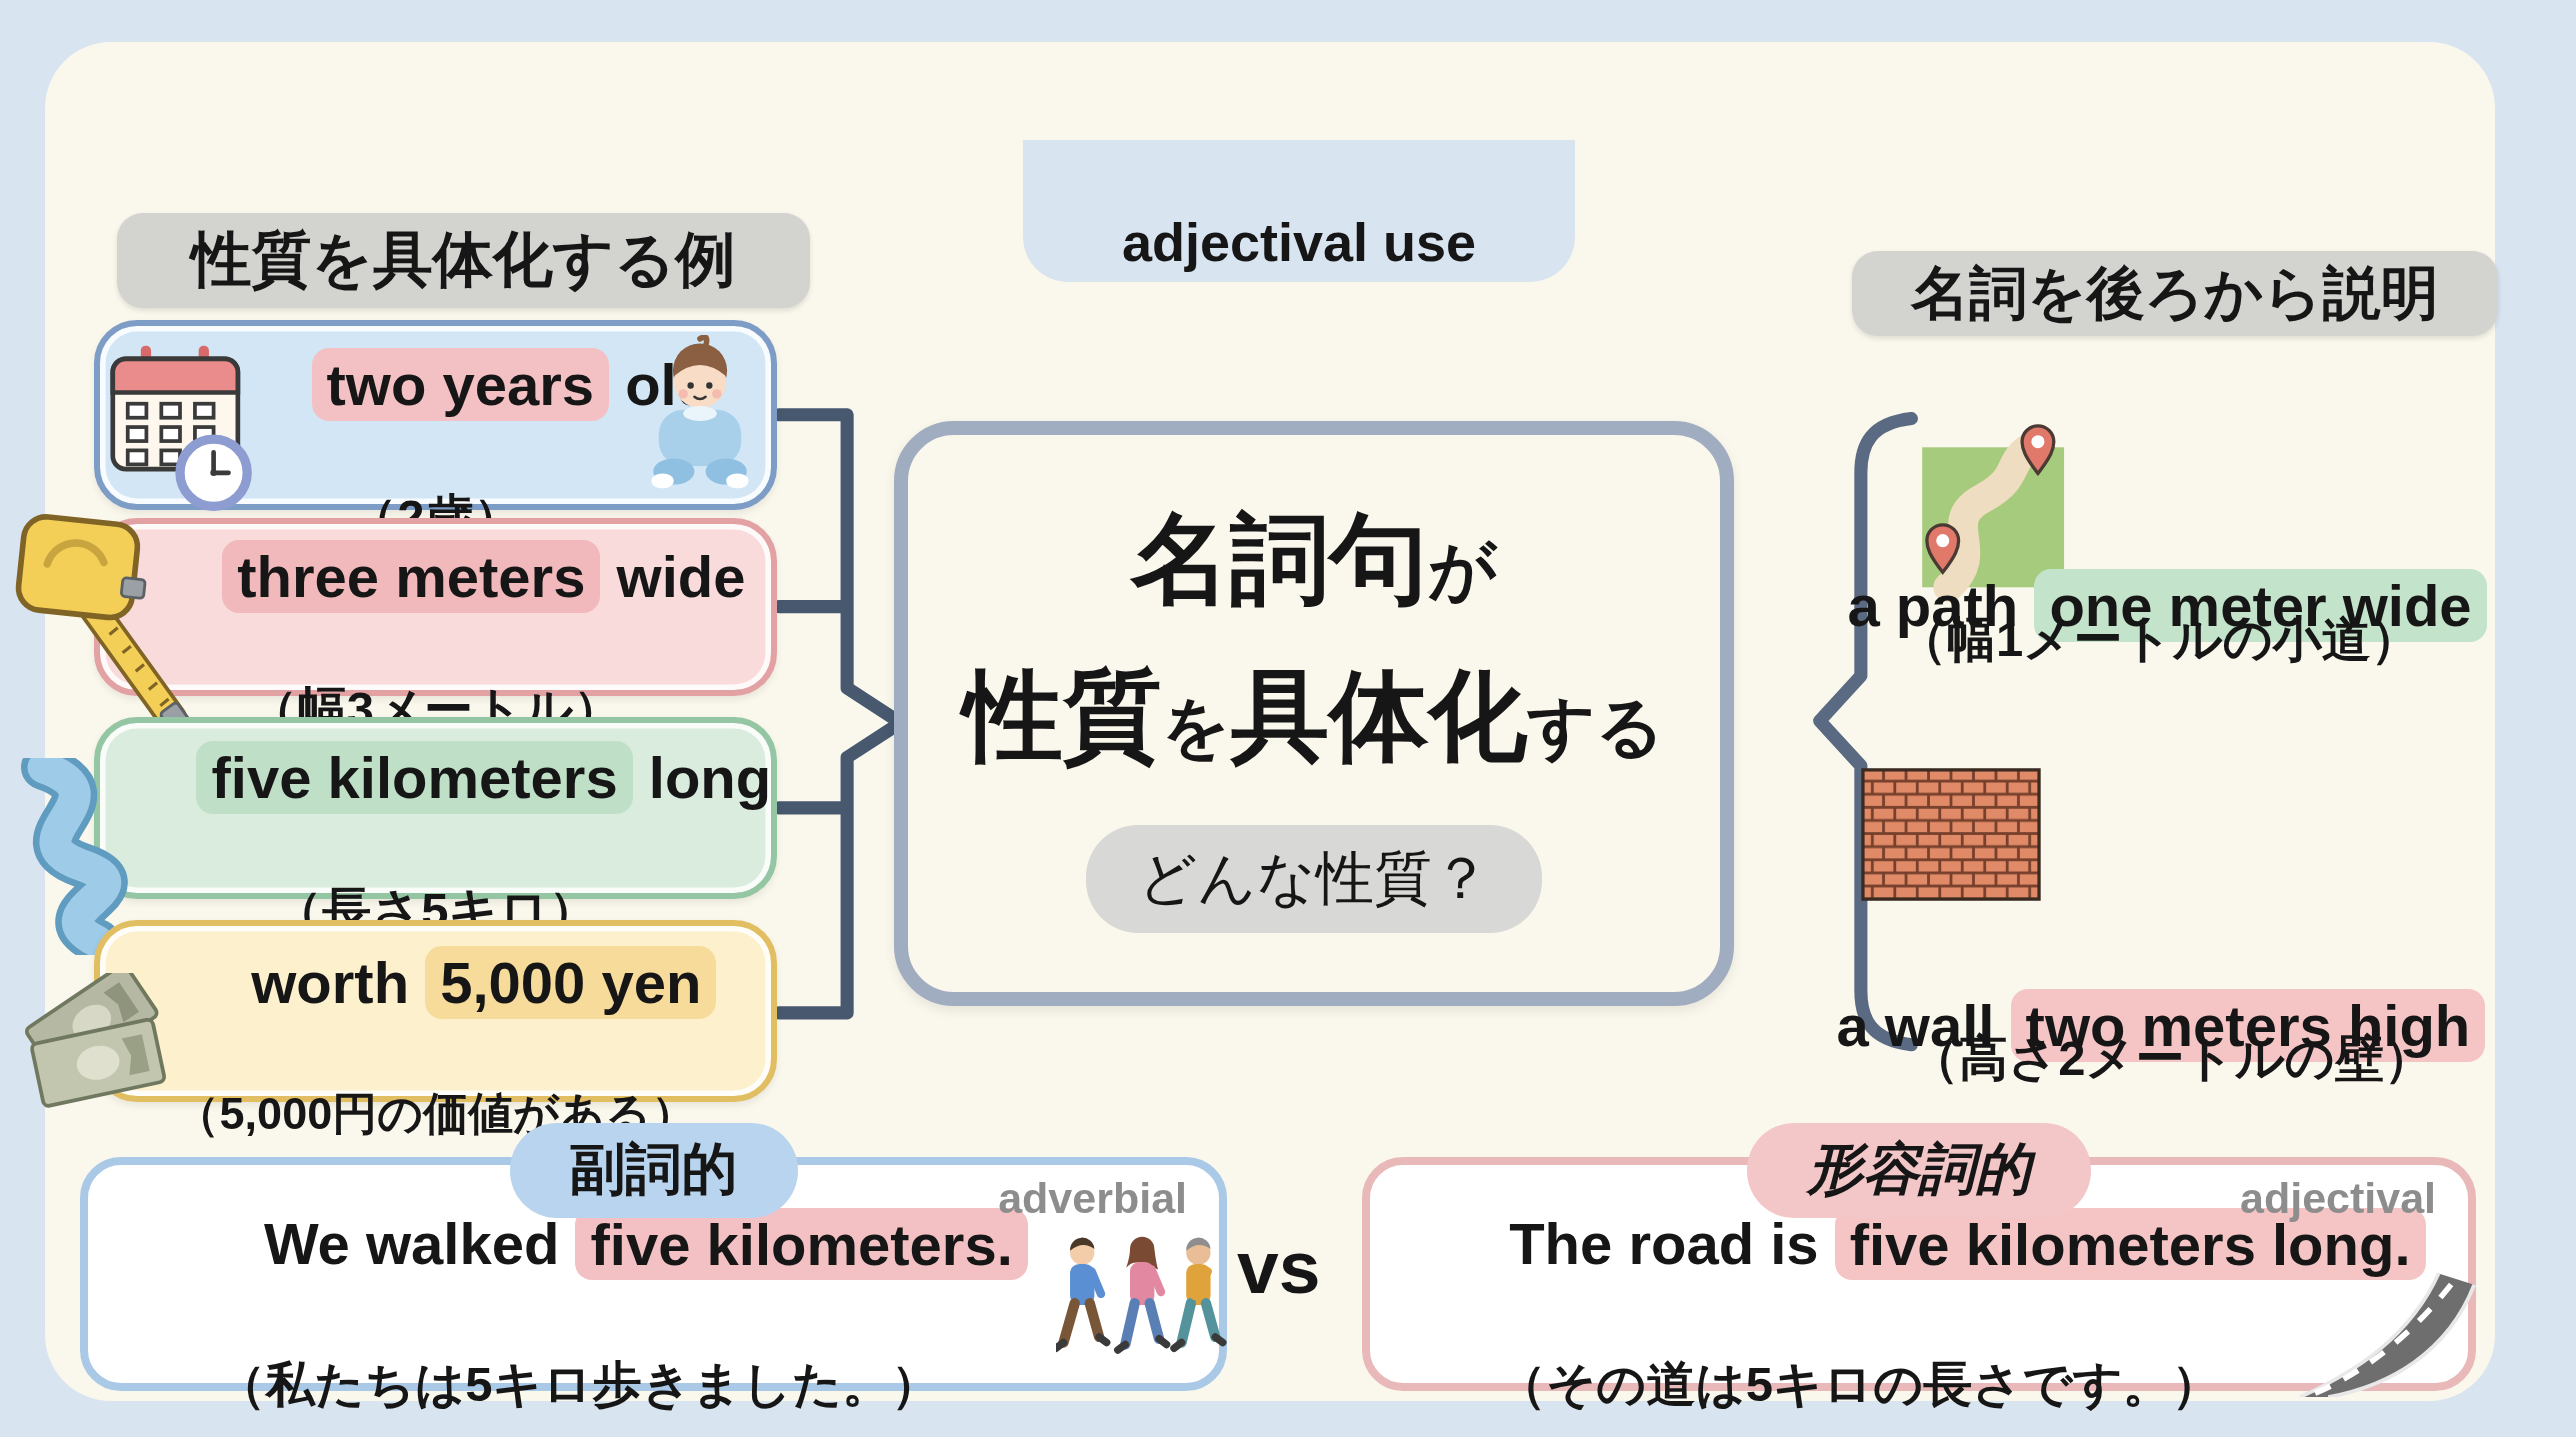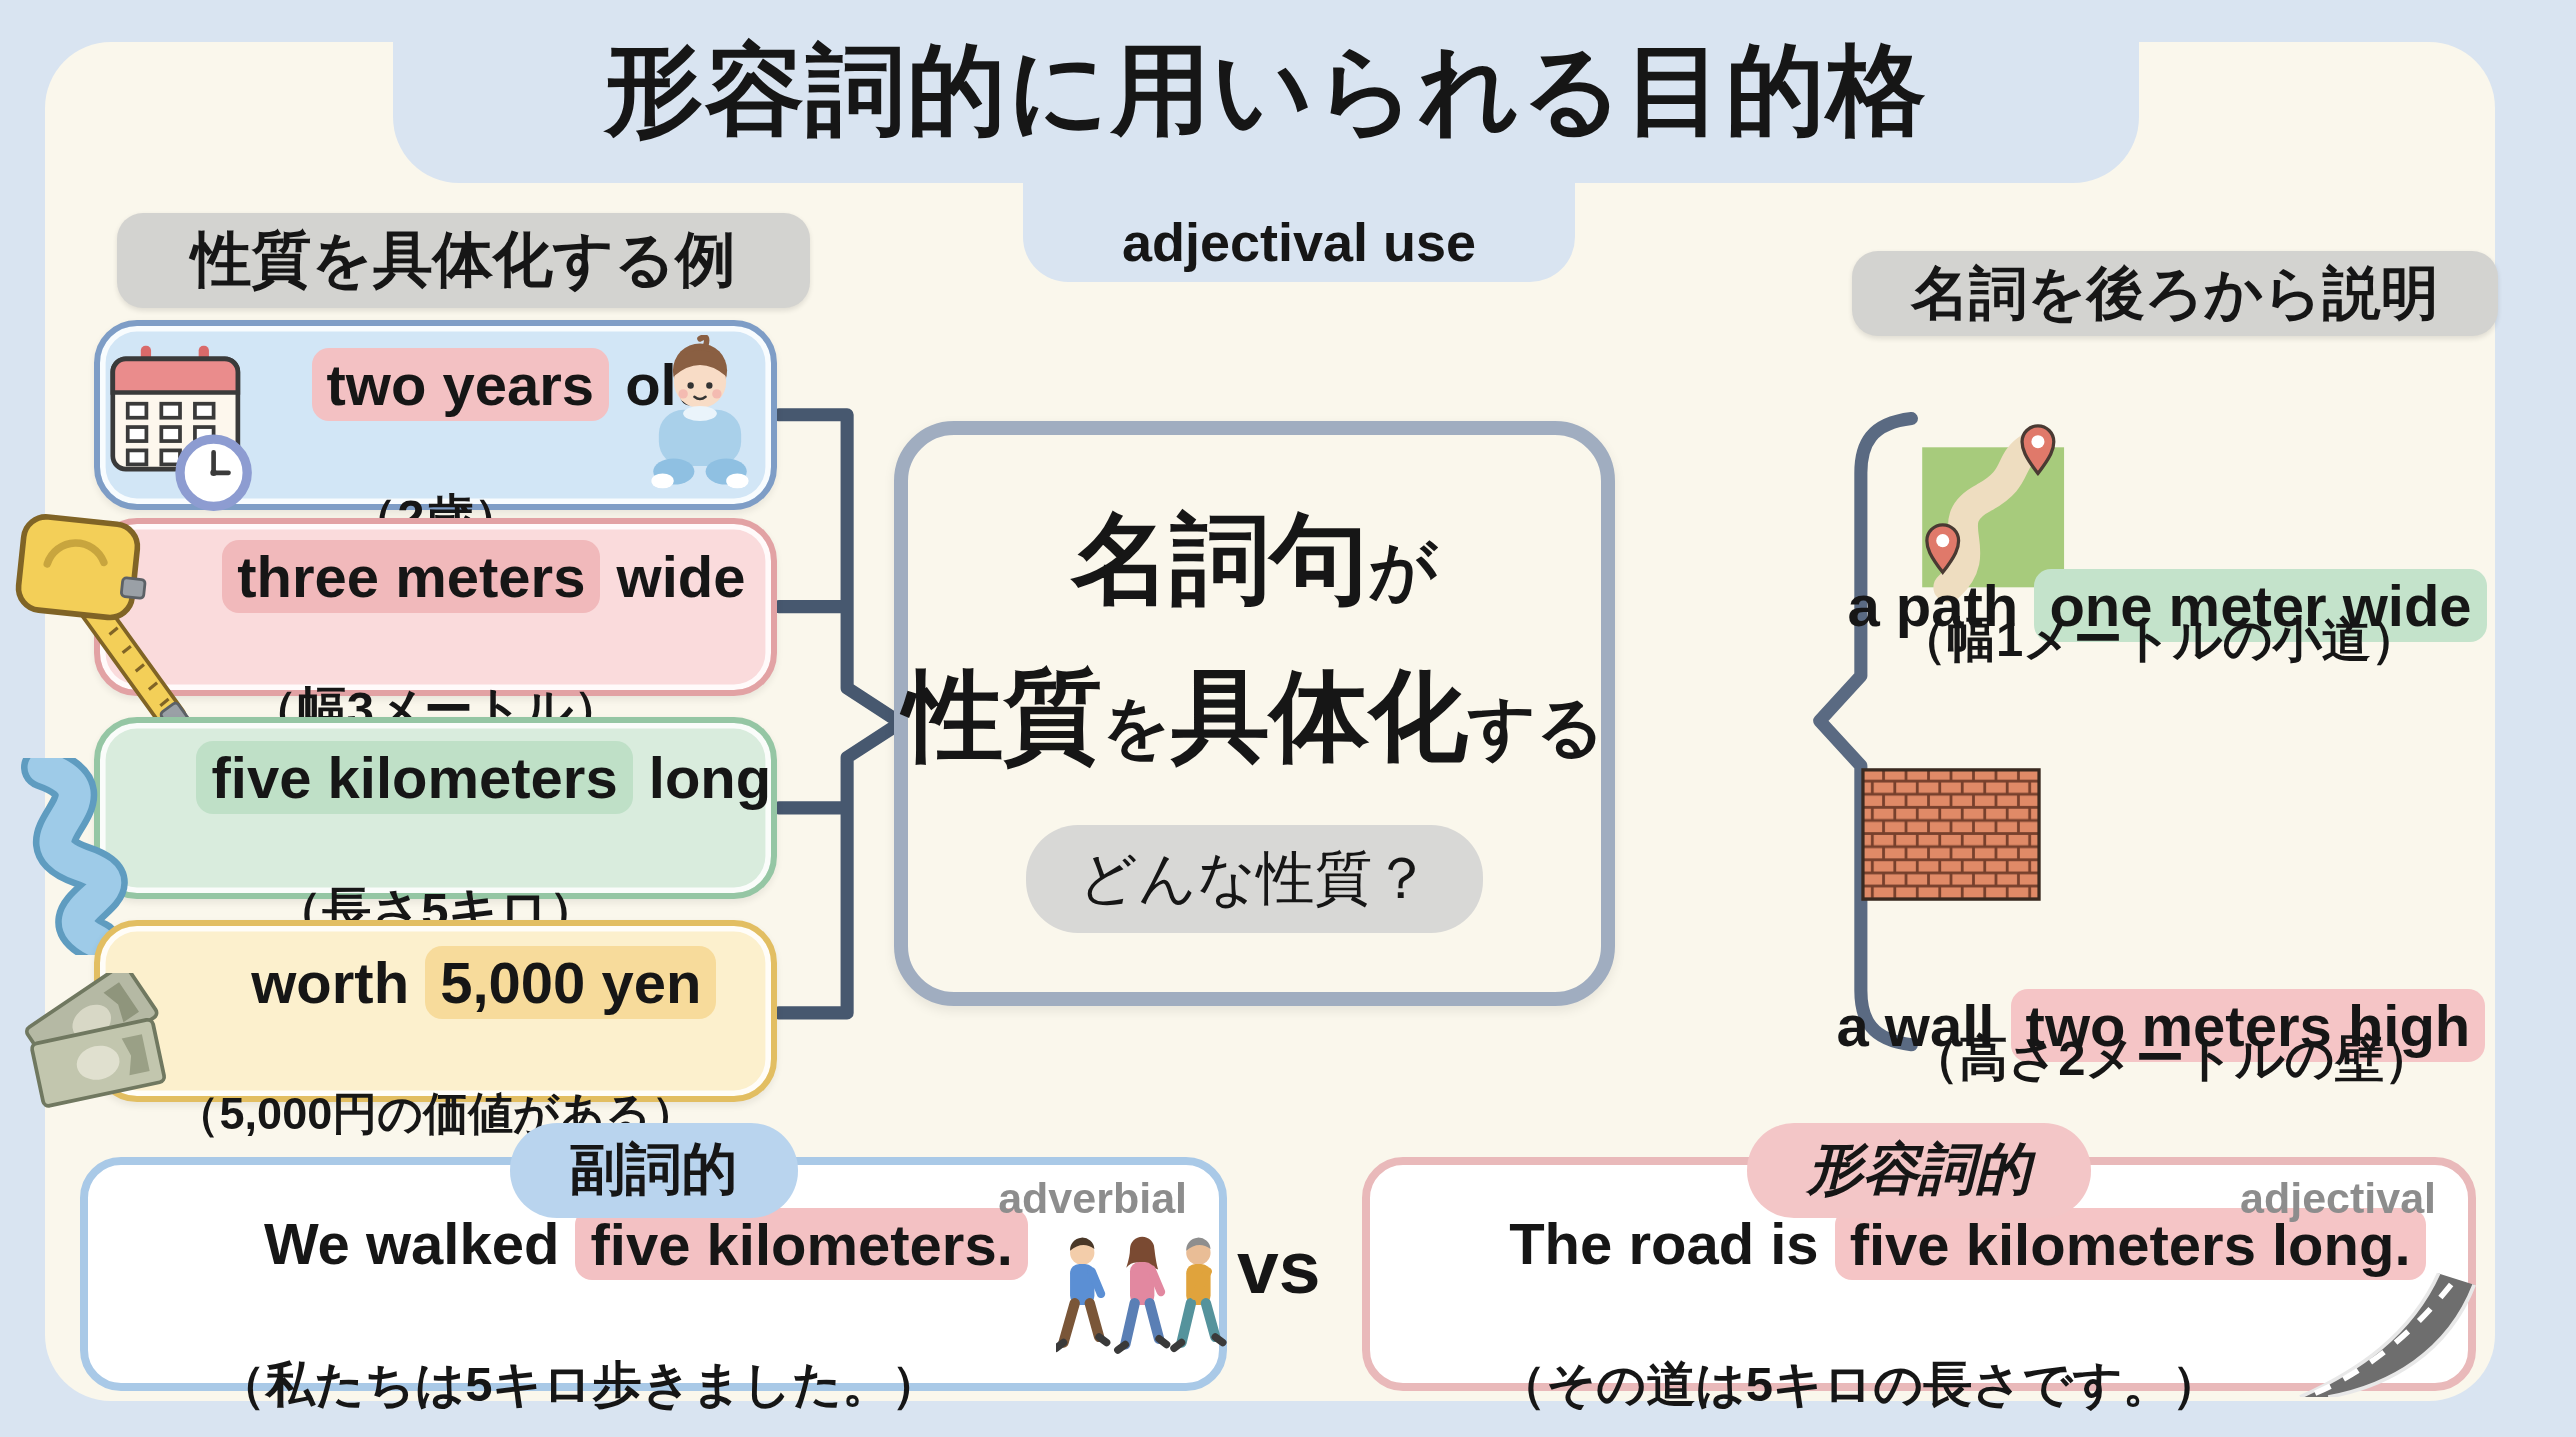--- a/index.html
+++ b/index.html
@@ -25,21 +25,21 @@
     border-radius:0 0 45px 45px;display:flex;align-items:flex-end;justify-content:center;padding-bottom:9.4px;box-sizing:border-box;}
   .subtitle-badge span{font-size:54px;font-weight:800;}
   .gray-badge{position:absolute;background:var(--gray-badge);border-radius:26px;display:flex;align-items:center;justify-content:center;
     font-weight:800;box-shadow:0 2.8px 5.6px rgba(0,0,0,.10);}
   .ex-box{position:absolute;left:94px;width:683px;border-radius:43px;box-sizing:border-box;
     display:flex;flex-direction:column;align-items:center;justify-content:center;gap:5.6px;
     box-shadow:inset 0 0 0 5.6px rgba(255,255,255,.85), 0 3.7px 7.5px rgba(0,0,0,.07);}
   .en{font-size:58px;font-weight:800;white-space:pre;line-height:1.15;}
   .ja{font-size:49px;font-weight:800;white-space:pre;line-height:1.1;}
   .hl{border-radius:17px;padding:3.7px 15px;}
-  .center-box{position:absolute;left:894px;top:421px;width:721px;height:585px;background:var(--cream);
+  .center-box{position:absolute;left:894px;top:421px;width:840px;height:585px;background:var(--cream);
     border:14px solid var(--center-bd);border-radius:60px;box-sizing:border-box;
     display:flex;flex-direction:column;align-items:center;justify-content:center;gap:24px;box-shadow:0 4.7px 11.2px rgba(0,0,0,.08);}
   .center-line{white-space:nowrap;font-weight:900;}
   .cjk-big{font-size:99px;}
   .cjk-small{font-size:67px;}
   .question-pill{background:#d8d8d6;border-radius:52px;padding:15px 52px;font-size:58px;font-weight:400;margin-top:17px;}
   .r-item{position:absolute;white-space:pre;font-weight:800;}
   .vs{position:absolute;left:1237px;top:1224px;font-size:75px;font-weight:800;}
   .bottom-box{position:absolute;top:1157px;height:234px;background:#ffffff;border-radius:41px;box-sizing:border-box;
     display:flex;flex-direction:column;align-items:center;justify-content:center;gap:7.5px;padding-top:13px;}
@@ -53,23 +53,20 @@
   .bb-ja{font-size:49px;font-weight:800;white-space:pre;}
   .icon{position:absolute;}
 </style>
 </head>
 <body>
 
 <div id="canvas">
 
   <div class="cream-panel"></div>
 
-  <div class="title-band">
-    <h1>形容詞的に用いられる目的格</h1>
-  </div>
   <div class="subtitle-badge">
     <span>adjectival use</span>
   </div>
 
   <svg class="icon" style="left:0;top:0;" width="2576" height="1438" viewBox="0 0 2752 1536">
     <path d="M832,443 H905 M832,648 H905 M832,863 H905 M832,1082 H905 M905,443 V735 L962,772 L905,809 V1082" fill="none" stroke="#47586f" stroke-width="14" stroke-linecap="round" stroke-linejoin="round"></path>
     <path d="M2042,447 C1999,452 1988,474 1988,505 V722 L1944,770 L1988,818 V1058 C1988,1089 1999,1111 2042,1116" fill="none" stroke="#5a6a82" stroke-width="14" stroke-linecap="round" stroke-linejoin="round"></path>
   </svg>
 
   <div class="gray-badge" style="left:117px;top:213px;width:693px;height:95px;font-size:60px;">

